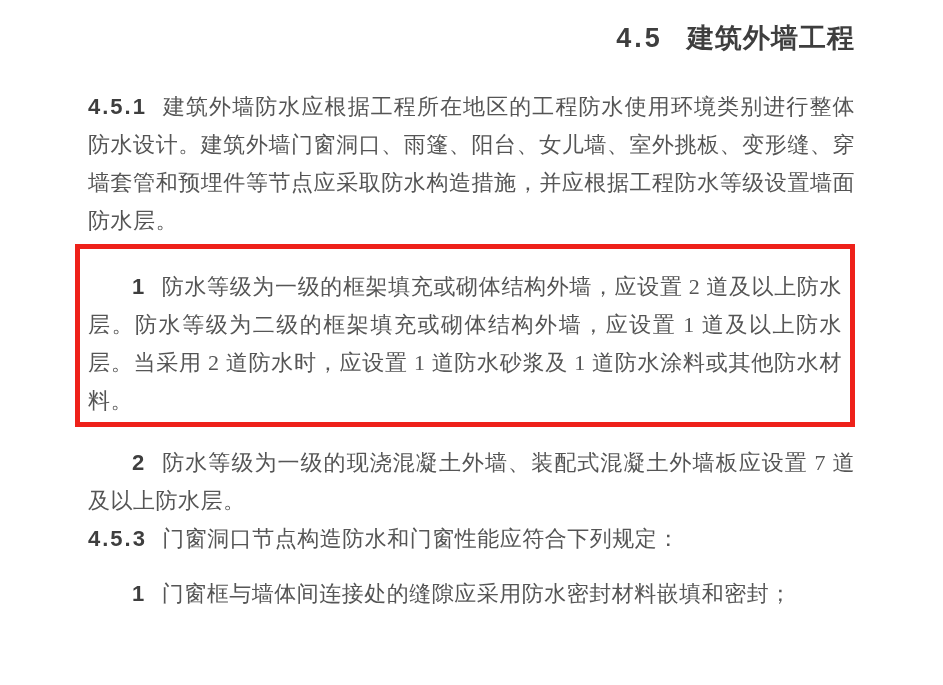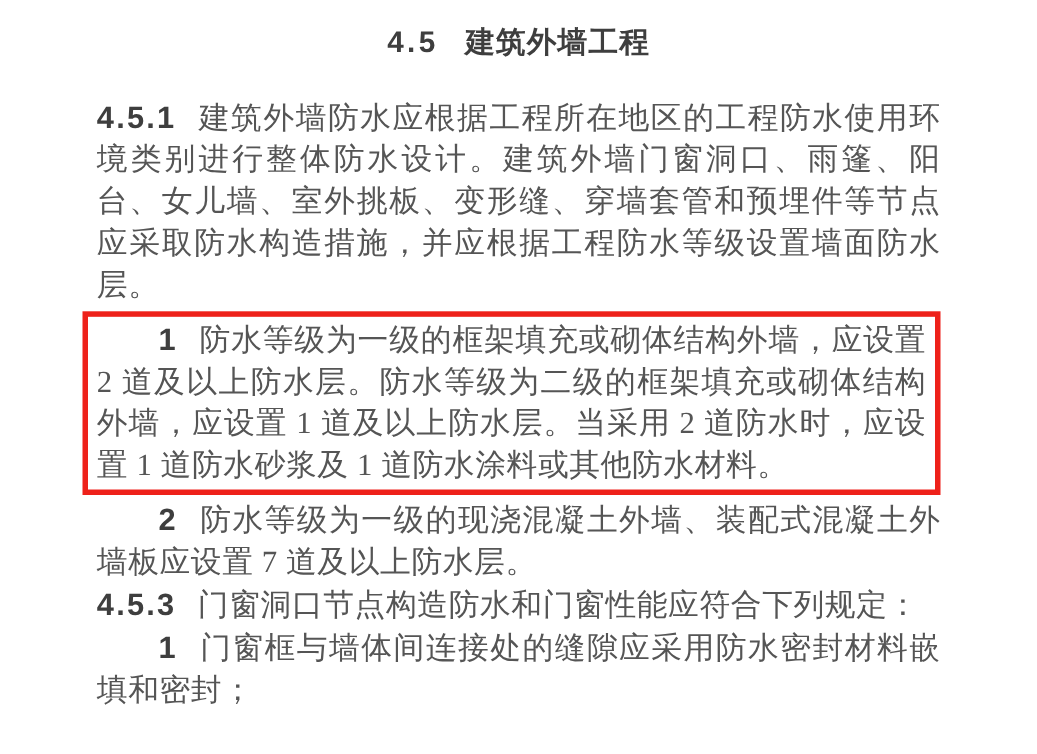--- a/index.html
+++ b/index.html
@@ -15,44 +15,44 @@
     width: 943px;
     height: 685px;
     background: var(--background);
     overflow: hidden;
     padding: 0 88px;
     font-family: "Liberation Serif", "DejaVu Serif", serif;
   }
   .title {
     margin-top: 18px;
     margin-bottom: 30px;
-    text-align: center;
+    text-align: right;
     font-size: 27px;
     line-height: 40px;
     font-weight: bold;
     color: var(--text-strong);
     font-family: "Liberation Sans", "DejaVu Sans", sans-serif;
     letter-spacing: 1px;
   }
   .title .num { margin-right: 0.9em; letter-spacing: 3px; }
   .para {
-    font-size: 28px;
+    font-size: 22px;
     line-height: 38px;
     color: var(--text);
     text-align: justify;
     letter-spacing: 0.5px;
   }
   .para .num {
     font-weight: bold;
     color: var(--text-strong);
     font-family: "Liberation Sans", "DejaVu Sans", sans-serif;
     margin-right: 0.7em;
     letter-spacing: 2px;
   }
-  .item { text-indent: 2em; }
+  .item { text-indent: 2em; margin-top: 17px; }
   .highlight-box {
     border: 5px solid var(--highlight);
     margin: 4px 0 4px -13px;
     padding: 2px 8px;
   }
 </style>
 </head>
 <body>
 
 <div class="page">

